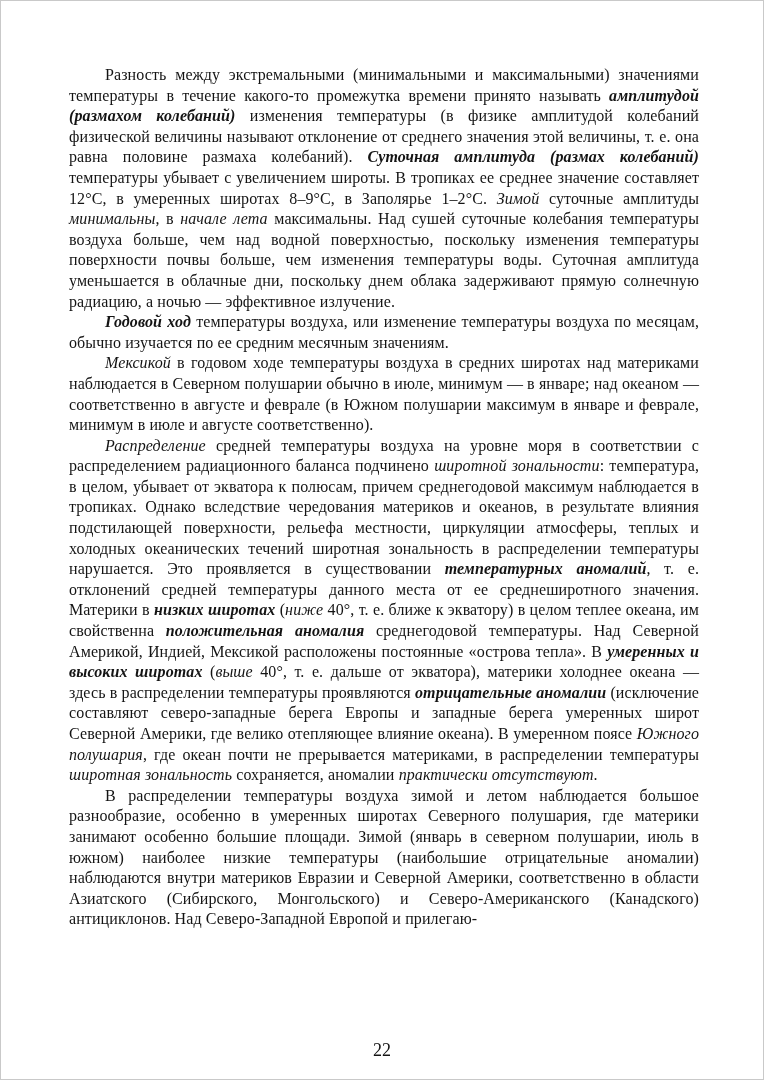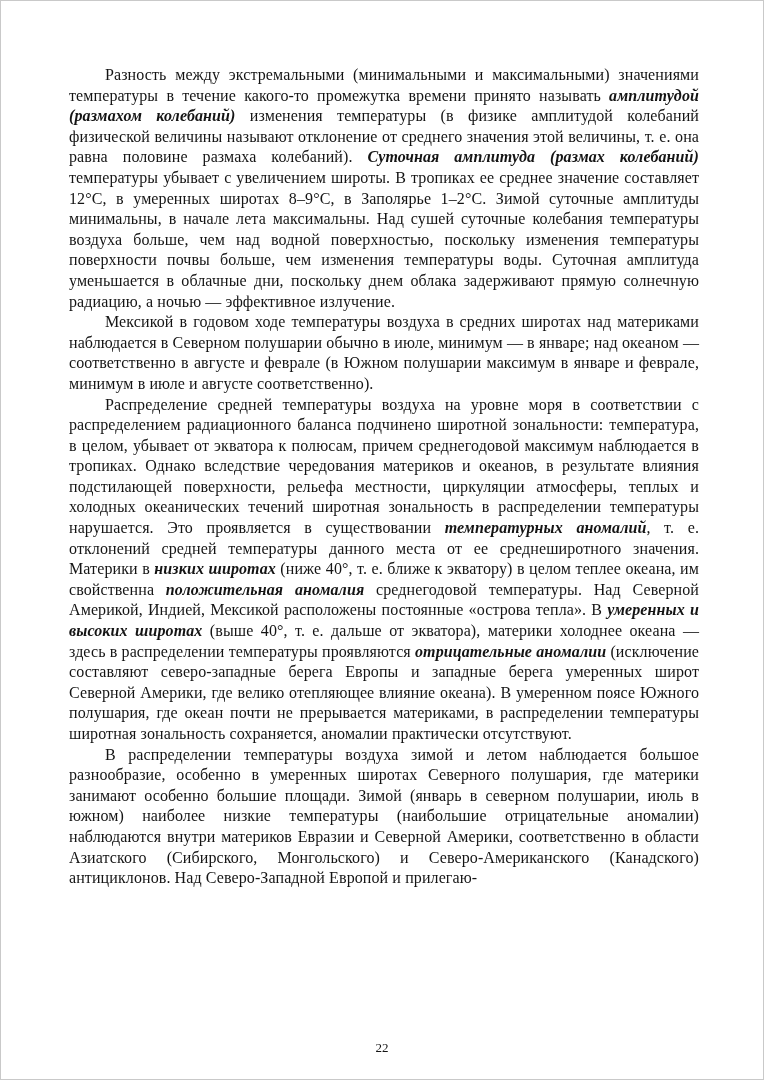--- a/index.html
+++ b/index.html
@@ -26,36 +26,37 @@
     font-size: 16px;
     line-height: 20.6px;
     text-align: justify;
     letter-spacing: 0.1px;
   }
   .text-body p {
     margin: 0;
     padding: 0;
     text-indent: 36px;
   }
-  .i  { }
+  .i  { font-style: italic; }
   .bi { font-weight: bold; font-style: italic; }
   .page-number {
     position: absolute;
     left: 0;
     right: 0;
     top: 1039px;
     text-align: center;
-    font-size: 13px;
+    font-size: 18px;
     color: #141414;
   }
 </style>
 </head>
 <body>
 
 <div class="page">
   <div class="text-body">
       <p><span>Разность между экстремальными (минимальными и максимальными) значениями температуры в течение какого-то промежутка времени принято называть </span><span class="bi">амплитудой (размахом колебаний)</span><span> изменения температуры (в физике амплитудой колебаний физической величины называют отклонение от среднего значения этой величины, т. е. она равна половине размаха колебаний). </span><span class="bi">Суточная амплитуда (размах колебаний)</span><span> температуры убывает с увеличением широты. В тропиках ее среднее значение составляет 12°С, в умеренных широтах 8–9°С, в Заполярье 1–2°С. </span><span class="i">Зимой</span><span> суточные амплитуды </span><span class="i">минимальны</span><span>, в </span><span class="i">начале лета</span><span> максимальны. Над сушей суточные колебания температуры воздуха больше, чем над водной поверхностью, поскольку изменения температуры поверхности почвы больше, чем изменения температуры воды. Суточная амплитуда уменьшается в облачные дни, поскольку днем облака задерживают прямую солнечную радиацию, а ночью — эффективное излучение.</span></p>
+      <p><span class="bi">Годовой ход</span><span> температуры воздуха, или изменение температуры воздуха по месяцам, обычно изучается по ее средним месячным значениям.</span></p>
       <p><span class="i">Мексикой</span><span> в годовом ходе температуры воздуха в средних широтах над материками наблюдается в Северном полушарии обычно в июле, минимум — в январе; над океаном — соответственно в августе и феврале (в Южном полушарии максимум в январе и феврале, минимум в июле и августе соответственно).</span></p>
       <p><span class="i">Распределение</span><span> средней температуры воздуха на уровне моря в соответствии с распределением радиационного баланса подчинено </span><span class="i">широтной зональности</span><span>: температура, в целом, убывает от экватора к полюсам, причем среднегодовой максимум наблюдается в тропиках. Однако вследствие чередования материков и океанов, в результате влияния подстилающей поверхности, рельефа местности, циркуляции атмосферы, теплых и холодных океанических течений широтная зональность в распределении температуры нарушается. Это проявляется в существовании </span><span class="bi">температурных аномалий</span><span>, т. е. отклонений средней температуры данного места от ее среднеширотного значения. Материки в </span><span class="bi">низких широтах</span><span> (</span><span class="i">ниже</span><span> 40°, т. е. ближе к экватору) в целом теплее океана, им свойственна </span><span class="bi">положительная аномалия</span><span> среднегодовой температуры. Над Северной Америкой, Индией, Мексикой расположены постоянные «острова тепла». В </span><span class="bi">умеренных и высоких широтах</span><span> (</span><span class="i">выше</span><span> 40°, т. е. дальше от экватора), материки холоднее океана — здесь в распределении температуры проявляются </span><span class="bi">отрицательные аномалии</span><span> (исключение составляют северо-западные берега Европы и западные берега умеренных широт Северной Америки, где велико отепляющее влияние океана). В умеренном поясе </span><span class="i">Южного полушария</span><span>, где океан почти не прерывается материками, в распределении температуры </span><span class="i">широтная зональность</span><span> сохраняется, аномалии </span><span class="i">практически отсутствуют</span><span>.</span></p>
       <p><span>В распределении температуры воздуха зимой и летом наблюдается большое разнообразие, особенно в умеренных широтах Северного полушария, где материки занимают особенно большие площади. Зимой (январь в северном полушарии, июль в южном) наиболее низкие температуры (наибольшие отрицательные аномалии) наблюдаются внутри материков Евразии и Северной Америки, соответственно в области Азиатского (Сибирского, Монгольского) и Северо-Американского (Канадского) антициклонов. Над Северо-Западной Европой и прилегаю-</span></p>
     </div>
   <div class="page-number">22</div>
 </div>
 
 </body></html>

